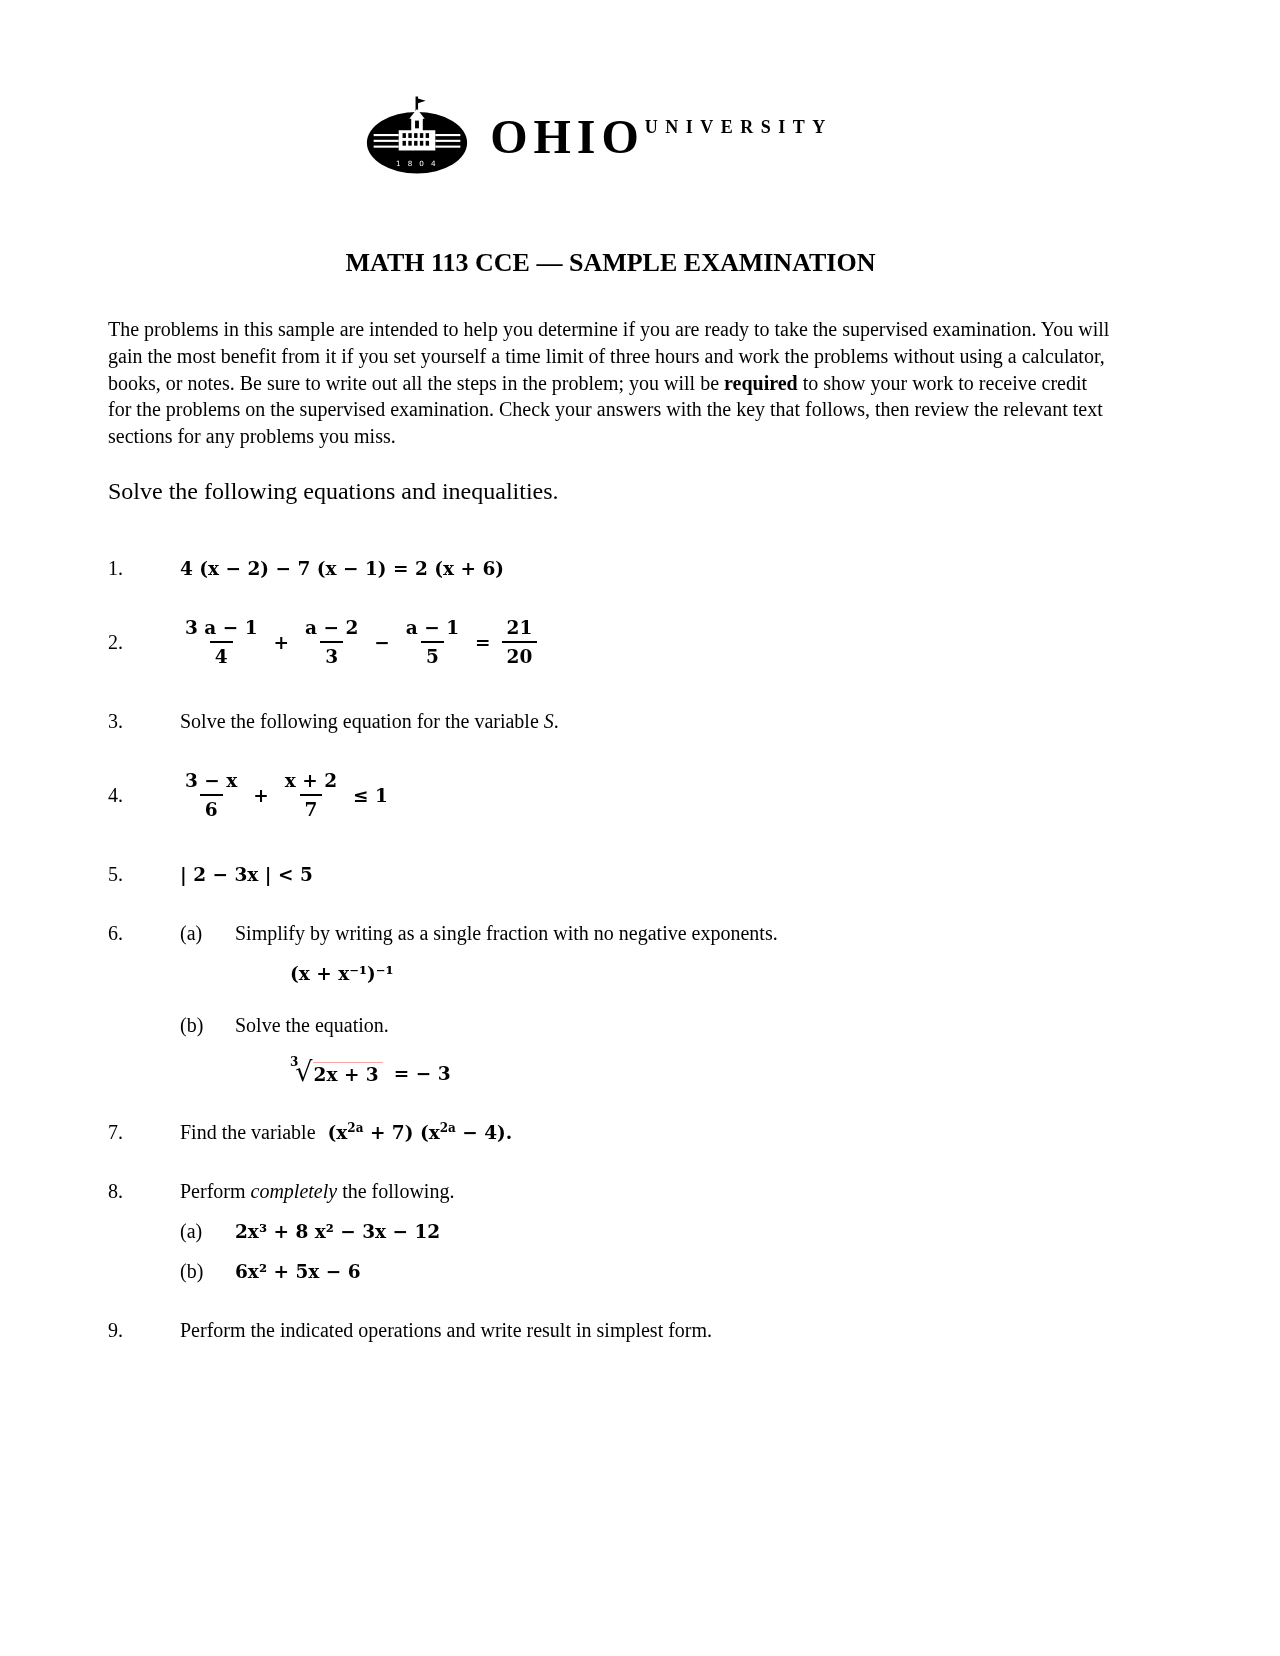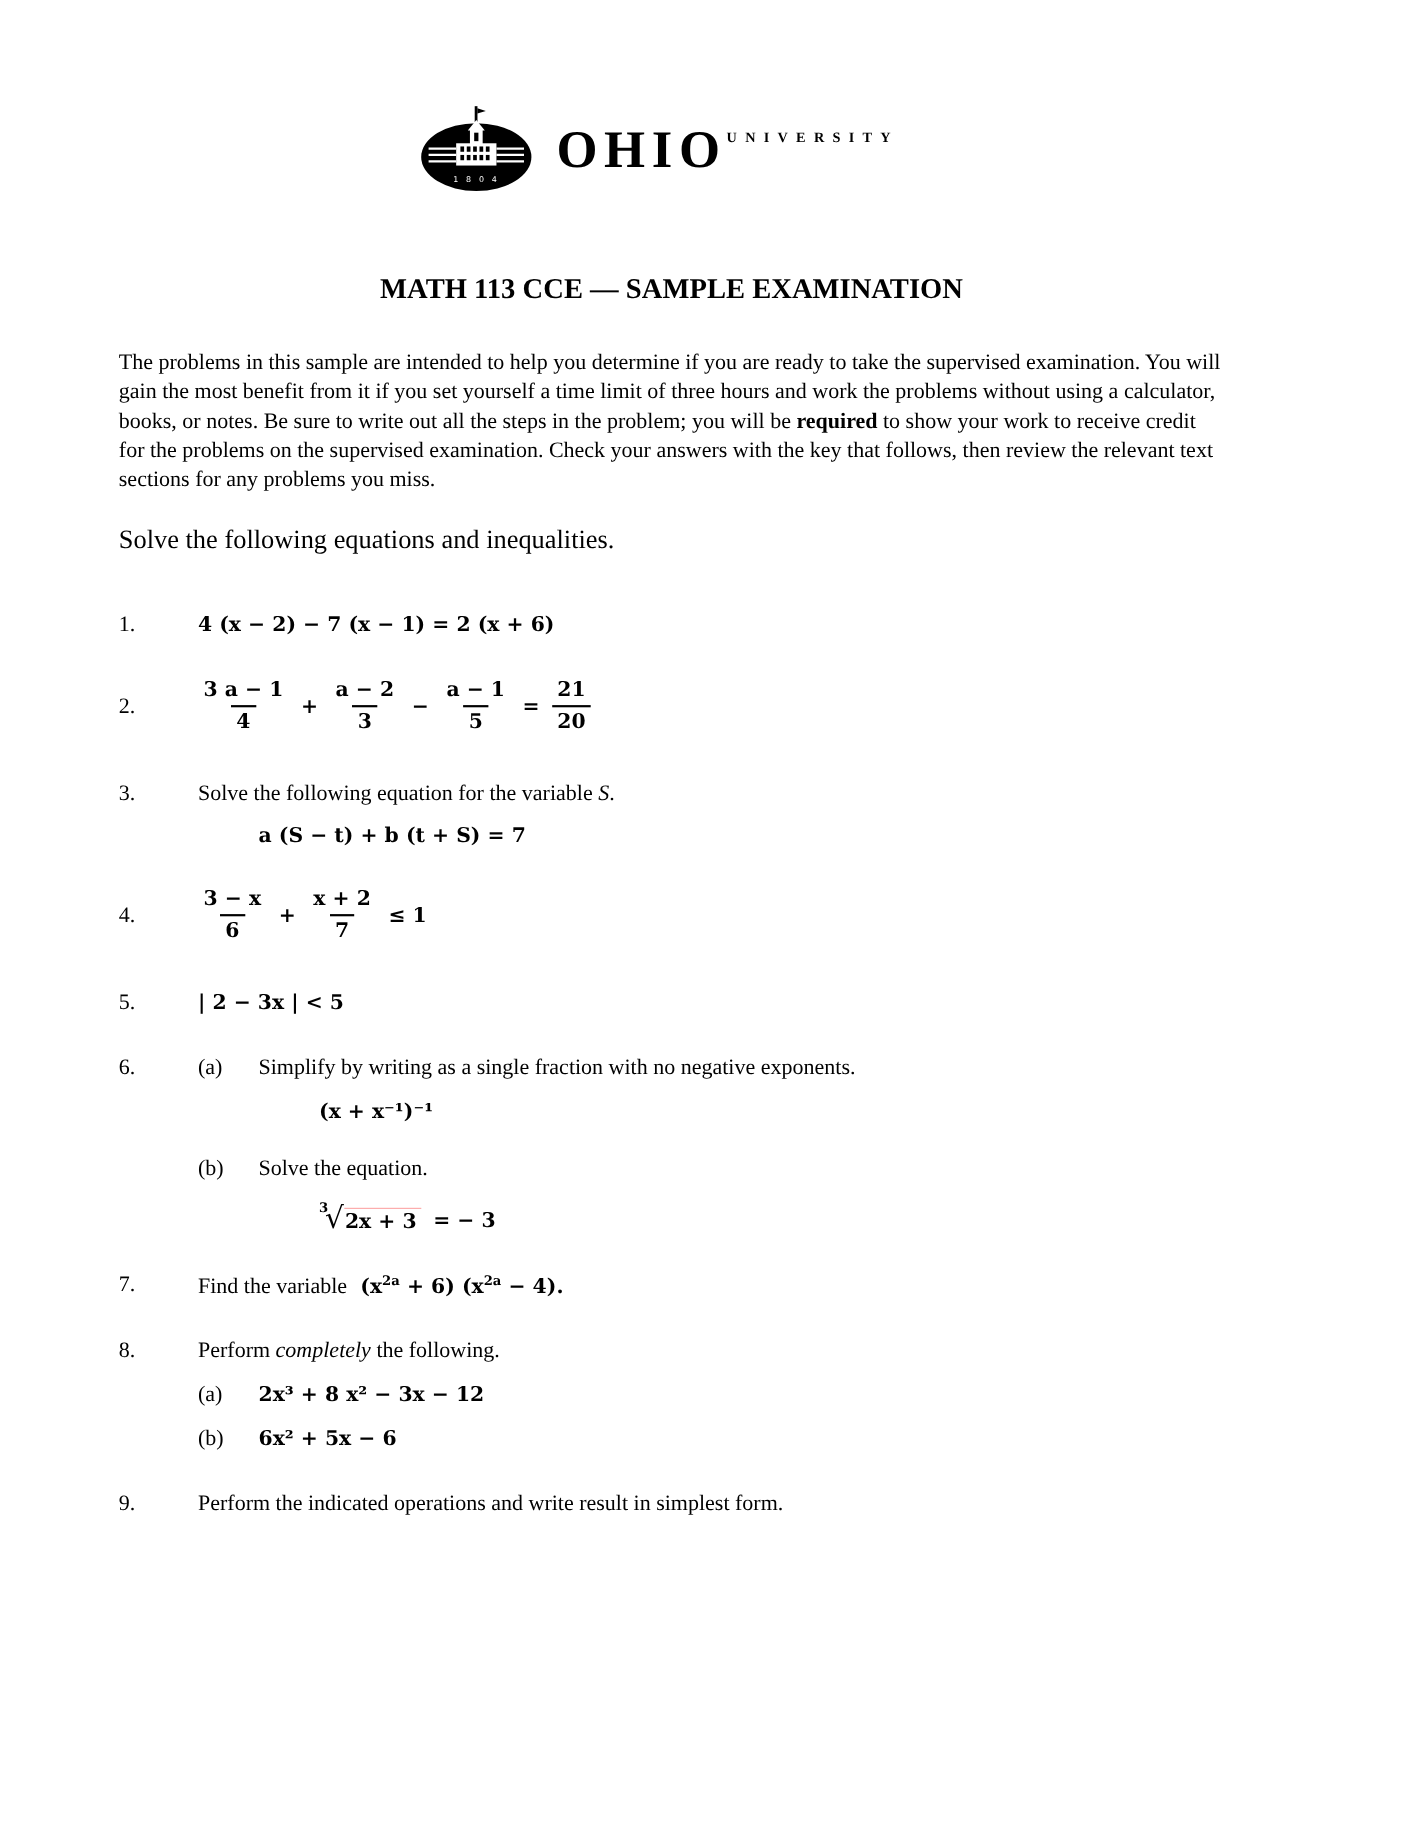--- a/index.html
+++ b/index.html
@@ -11,21 +11,21 @@
   .page { padding:96px 0 0 108px; }
   .content { width:1005px; }
 
   
   .logo-row {
     display:flex; justify-content:center; align-items:center; gap:20px;
     width:1005px; transform:translateX(-12px);
   }
   .wordmark { display:flex; flex-direction:row; align-items:flex-start; }
   .ohio { font-size:48px; font-weight:700; letter-spacing:6px; line-height:1; }
-  .university { font-size:13px; font-weight:700; letter-spacing:7.5px; margin-top:4px; }
+  .university { font-size:18px; font-weight:700; letter-spacing:7.5px; margin-top:4px; }
 
   
   .title { text-align:center; font-weight:700; font-size:26px; margin-top:70px; width:1005px; }
   .intro { margin-top:38px; font-size:20px; line-height:1.34; }
   .intro b { font-weight:700; }
   .instruction { margin-top:28px; font-size:24px; }
 
   
   .problems { margin-top:52px; font-size:20px; }
   .problem { display:flex; align-items:flex-start; margin-bottom:36px; }
@@ -143,21 +143,20 @@
               <span class="den">20</span>
             </span>
           </span>
         </div>
       </div>
 
       <div class="problem">
         <span class="pnum">3.</span>
         <div class="pbody">
           <div><span>Solve the following equation for the variable </span><span class="it">S</span><span>.</span></div>
-          <div class="p3expr math">a (S − t) + b (t + S) = 7</div>
         </div>
       </div>
 
       <div class="problem vcenter mb-lg">
         <span class="pnum">4.</span>
         <div class="pbody">
           <span class="mrow">
             <span class="frac">
               <span class="num">3 − x</span>
               <span class="den">6</span>
@@ -200,21 +199,21 @@
                 </span>
                 <span class="op">=  − 3</span>
               </span>
           </div>
         </div>
       </div>
 
       <div class="problem">
         <span class="pnum">7.</span>
         <div class="pbody">
-          <span class="subtext">Find the variable</span><span class="math mleft"><span>(x</span><sup>2a</sup><span> + 6) (x</span><sup>2a</sup><span> − 4).</span></span>
+          <span class="subtext">Find the variable</span><span class="math mleft"><span>(x</span><sup>2a</sup><span> + 7) (x</span><sup>2a</sup><span> − 4).</span></span>
         </div>
       </div>
 
       <div class="problem">
         <span class="pnum">8.</span>
         <div class="pbody">
           <div><span>Perform </span><span class="it">completely</span><span> the following.</span></div>
           <div class="subrow gap-top">
             <span class="sublabel">(a)</span>
             <span class="math">2x³ + 8 x² − 3x − 12</span>

